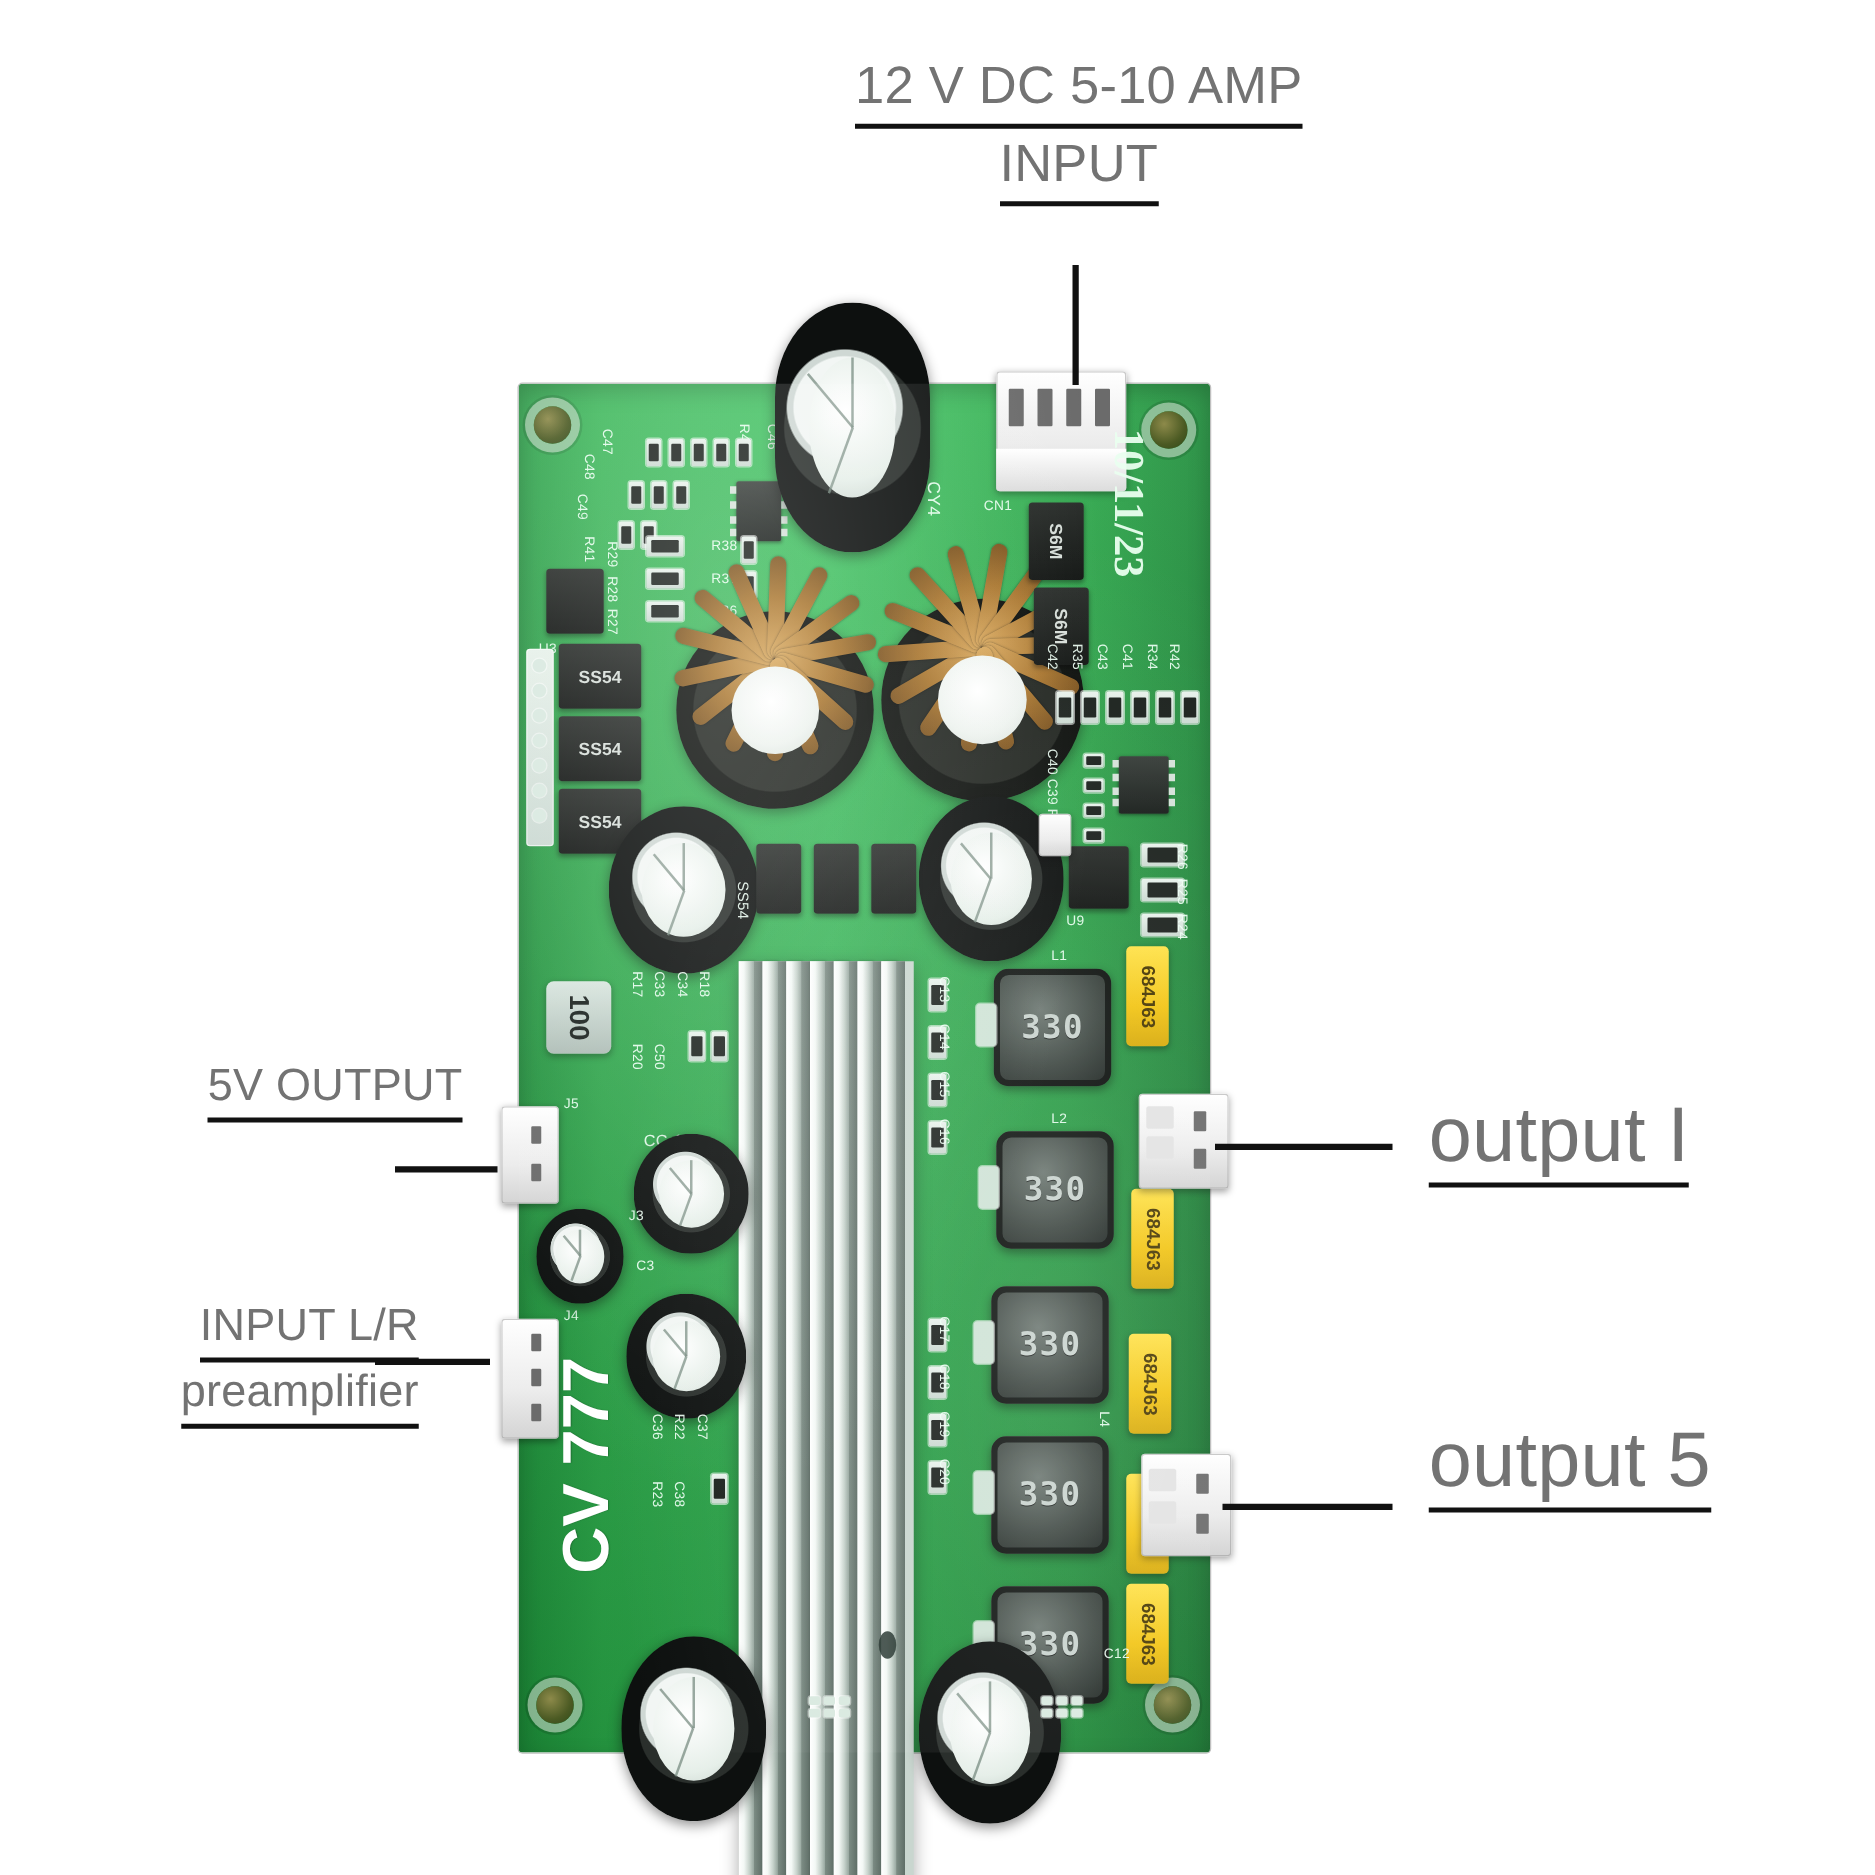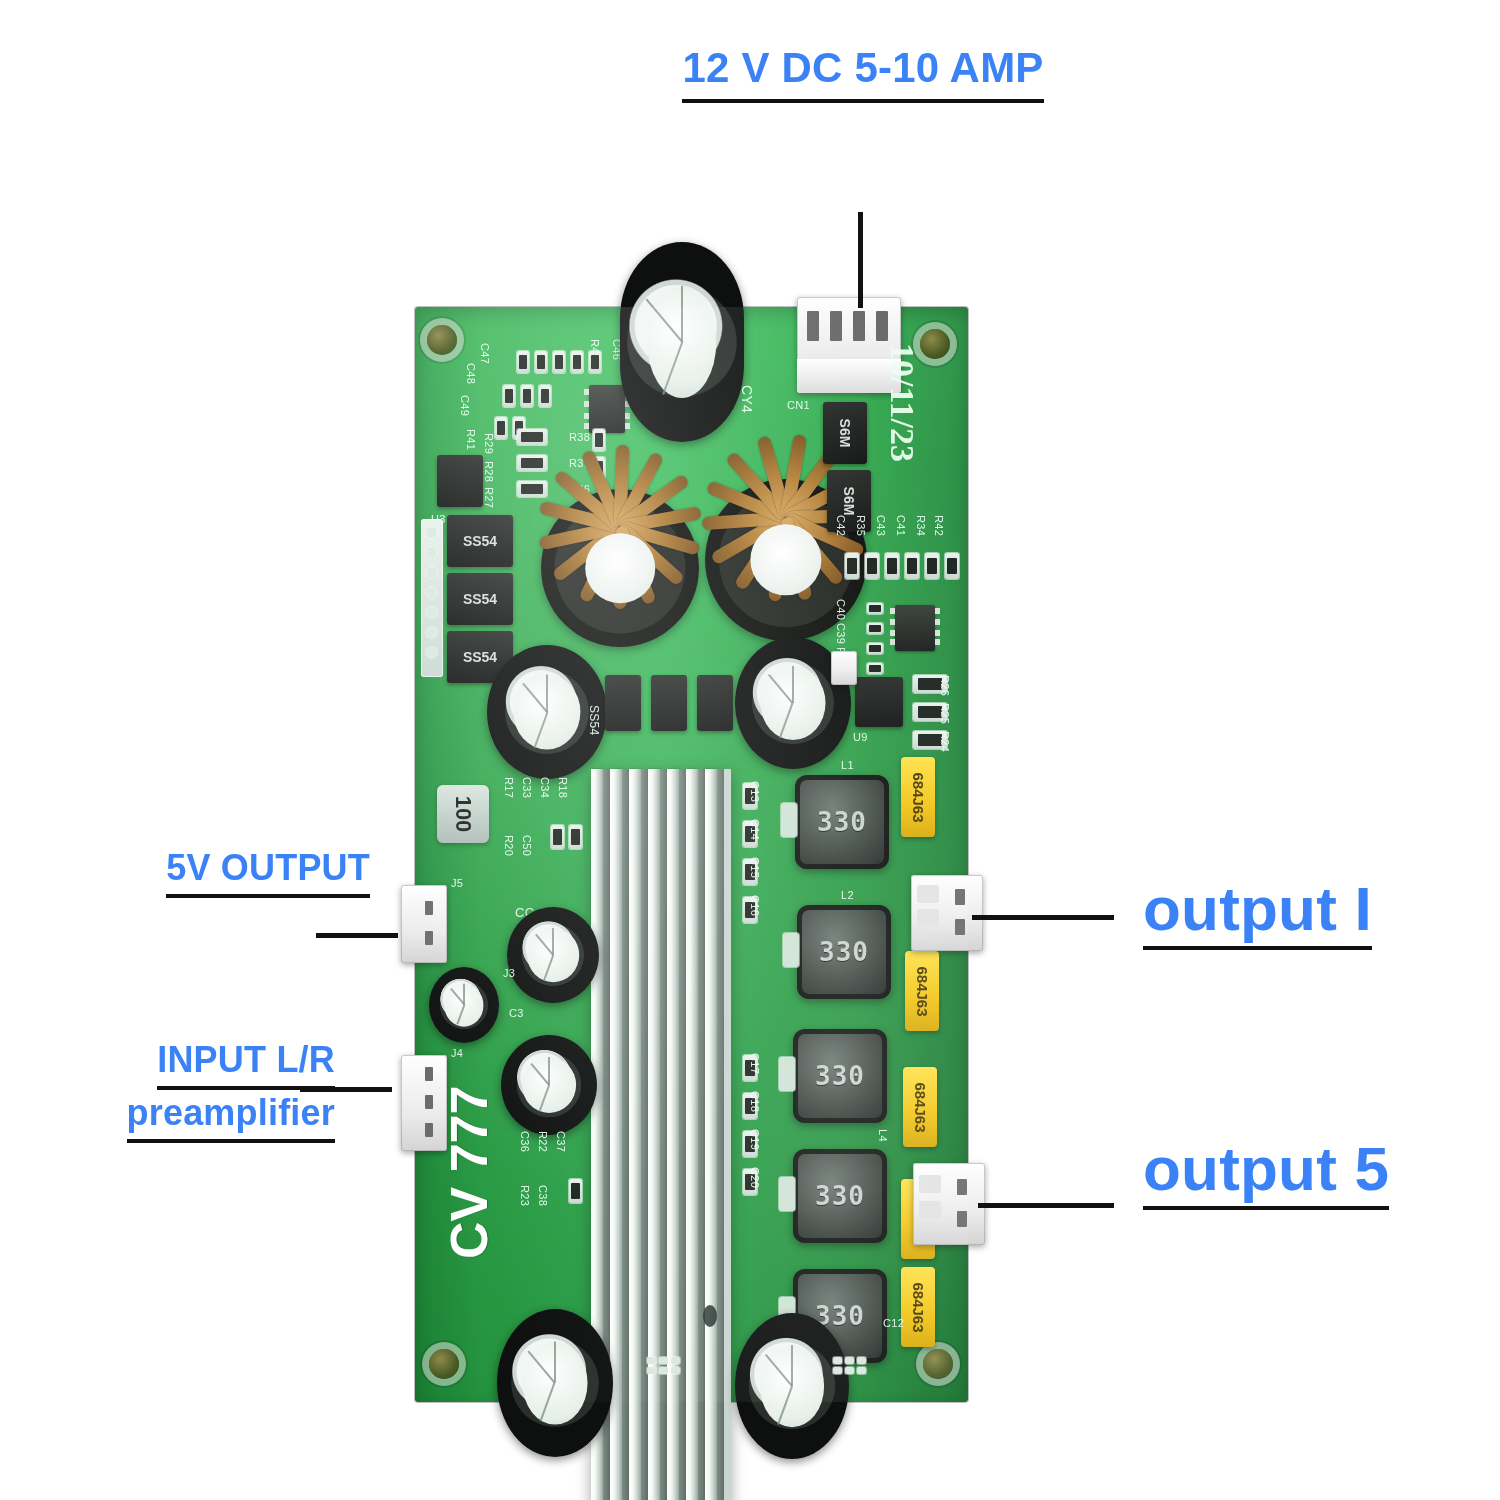--- a/index.html
+++ b/index.html
@@ -7,21 +7,21 @@
   body{
     width:1500px;height:1500px;
     background:#ffffff;
     font-family:"Liberation Sans", sans-serif;
     overflow:hidden;
     position:relative;
   }
   #stage{position:absolute;left:0;top:0;width:1500px;height:1500px;background:#fff;}
 
   
-  .anno{position:absolute;color:#3b82f6;font-weight:bold;letter-spacing:.2px;}
+  .anno{position:absolute;color:#737373;font-weight:normal;letter-spacing:.2px;}
   .anno .ln{display:block;white-space:nowrap;}
   .anno .ul{border-bottom:4px solid #111;display:inline-block;padding-bottom:2px;}
   .top-anno{width:620px;text-align:center;font-size:42px;line-height:1.35;}
   .left-anno{font-size:36px;line-height:1.30;text-align:right;}
   .right-anno{font-size:62px;line-height:1.15;text-align:right;}
 
   .leader{position:absolute;background:#111;}
   .leader.h{height:5px;}
   .leader.v{width:5px;}
 
@@ -591,20 +591,21 @@
       <div class="pad" style="position:absolute;left:24px;top:0;width:9px;height:7px;"></div>
       <div class="pad" style="position:absolute;left:0;top:10px;width:9px;height:7px;"></div>
       <div class="pad" style="position:absolute;left:12px;top:10px;width:9px;height:7px;"></div>
       <div class="pad" style="position:absolute;left:24px;top:10px;width:9px;height:7px;"></div>
     </div>
 
   </div>
 
   <div class="anno top-anno" style="left:553px;top:40px;">
     <span class="ln"><span class="ul">12 V DC 5-10 AMP</span></span>
+    <span class="ln"><span class="ul">INPUT</span></span>
   </div>
   <div class="leader v" style="left:858px;top:212px;height:96px;"></div>
 
   <div class="anno left-anno" style="left:10px;top:845px;width:360px;">
     <span class="ln"><span class="ul">5V OUTPUT</span></span>
   </div>
   <div class="leader h" style="left:316px;top:933px;width:82px;"></div>
 
   <div class="anno left-anno" style="left:10px;top:1037px;width:325px;">
     <span class="ln"><span class="ul">INPUT L/R</span></span>

